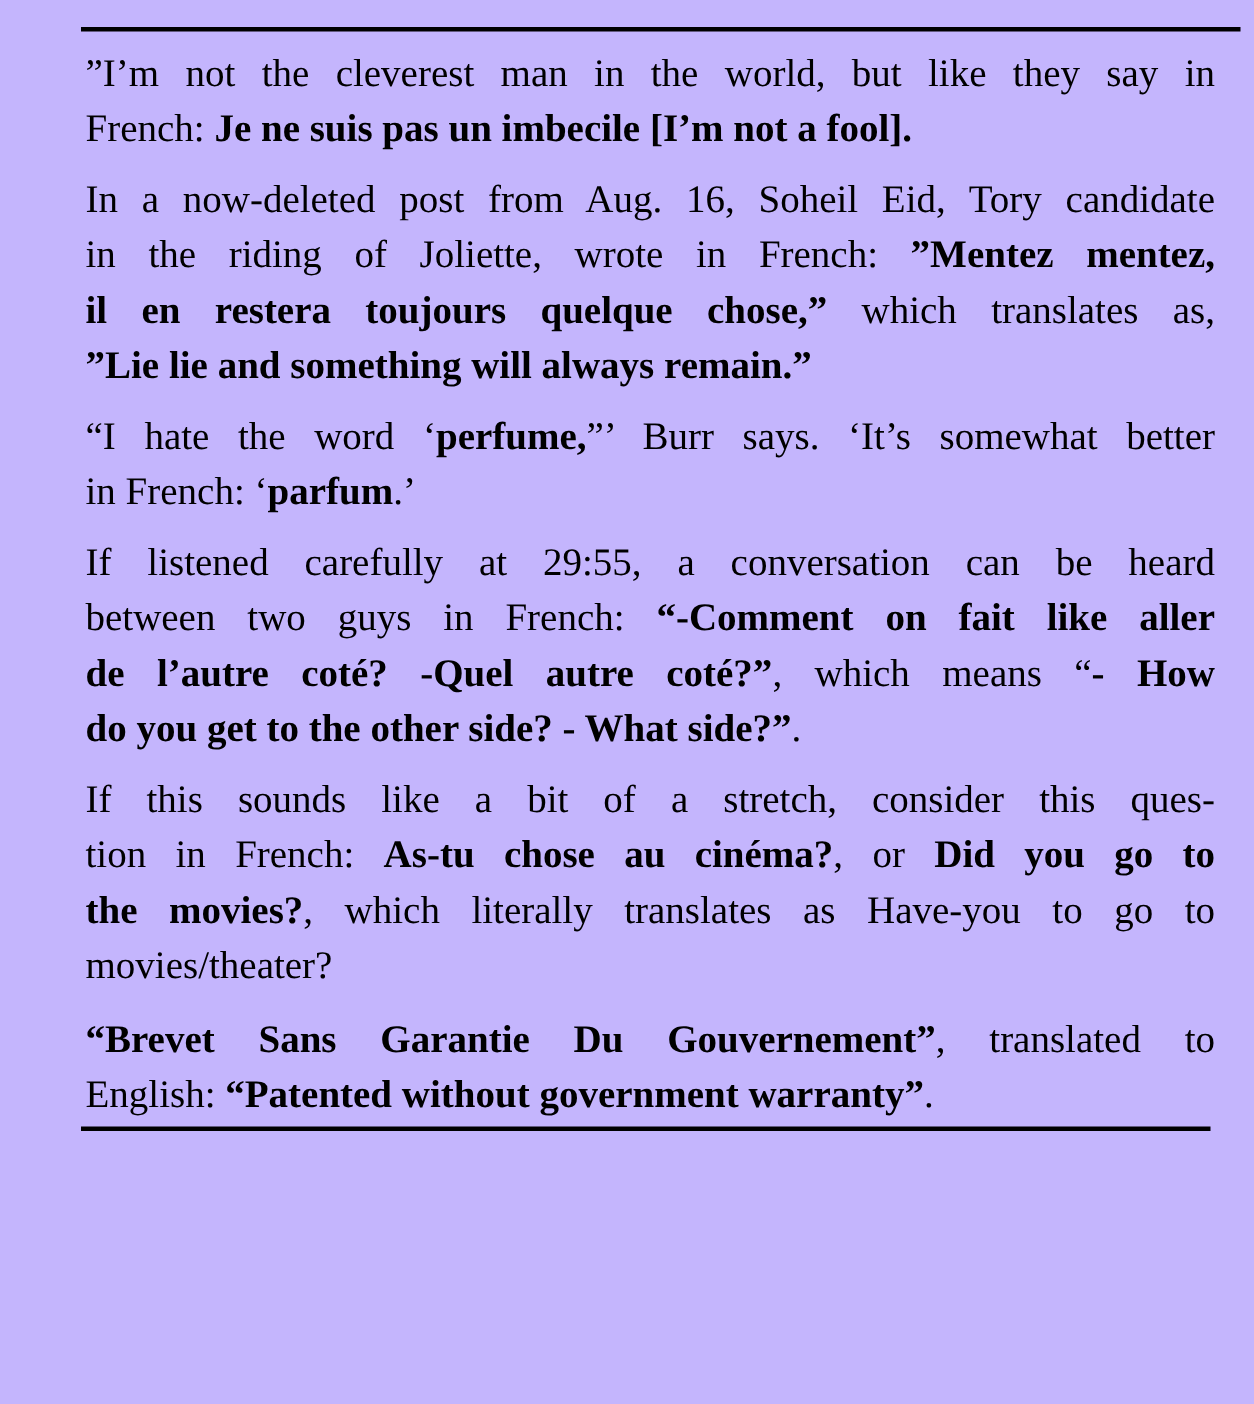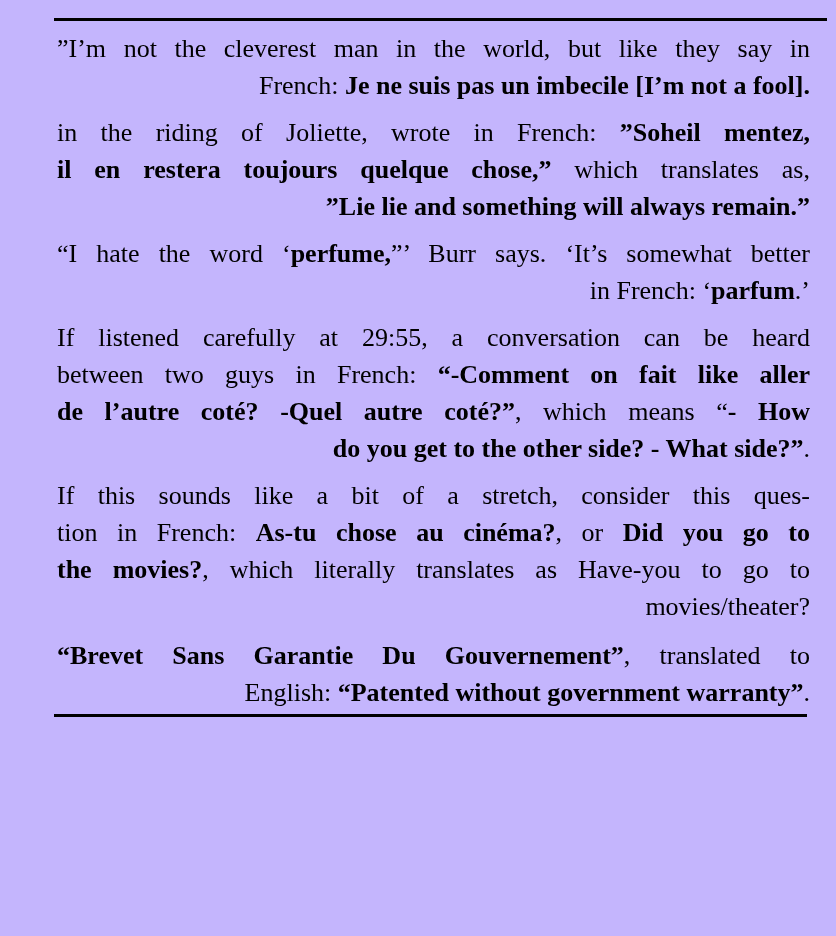--- a/index.html
+++ b/index.html
@@ -37,21 +37,21 @@
     line-height: 37px;
   }
   .para {
     margin: 0 0 10px 0;
   }
   .para:last-child {
     margin-bottom: 3px;
     margin-top: 12px;
   }
   .line {
-    text-align: right;
+    text-align: left;
     white-space: normal;
   }
   .line.just {
     text-align: justify;
     text-align-last: justify;
   }
   .b { font-weight: bold; }
   .i { font-style: italic; }
   .caption {
     margin: 49px 0 0 33px;
@@ -64,21 +64,22 @@
 <body>
 
 <div class="page">
   <div class="rule rule-top"></div>
   <div class="table-body">
       <div class="para">
         <div class="line just"><span>”I’m not the cleverest man in the world, but like they say in</span></div>
         <div class="line"><span>French: </span><span class="b">Je ne suis pas un imbecile [I’m not a fool].</span></div>
       </div>
       <div class="para">
-        <div class="line just"><span>in the riding of Joliette, wrote in French: </span><span class="b">”Soheil mentez,</span></div>
+        <div class="line just"><span>In a now-deleted post from Aug. 16, Soheil Eid, Tory candidate</span></div>
+        <div class="line just"><span>in the riding of Joliette, wrote in French: </span><span class="b">”Mentez mentez,</span></div>
         <div class="line just"><span class="b">il en restera toujours quelque chose,”</span><span> which translates as,</span></div>
         <div class="line"><span class="b">”Lie lie and something will always remain.”</span></div>
       </div>
       <div class="para">
         <div class="line just"><span>“I hate the word ‘</span><span class="b">perfume,</span><span>”’ Burr says. ‘It’s somewhat better</span></div>
         <div class="line"><span>in French: ‘</span><span class="b">parfum</span><span>.’</span></div>
       </div>
       <div class="para">
         <div class="line just"><span>If listened carefully at 29:55, a conversation can be heard</span></div>
         <div class="line just"><span>between two guys in French: </span><span class="b">“-Comment on fait like aller</span></div>

